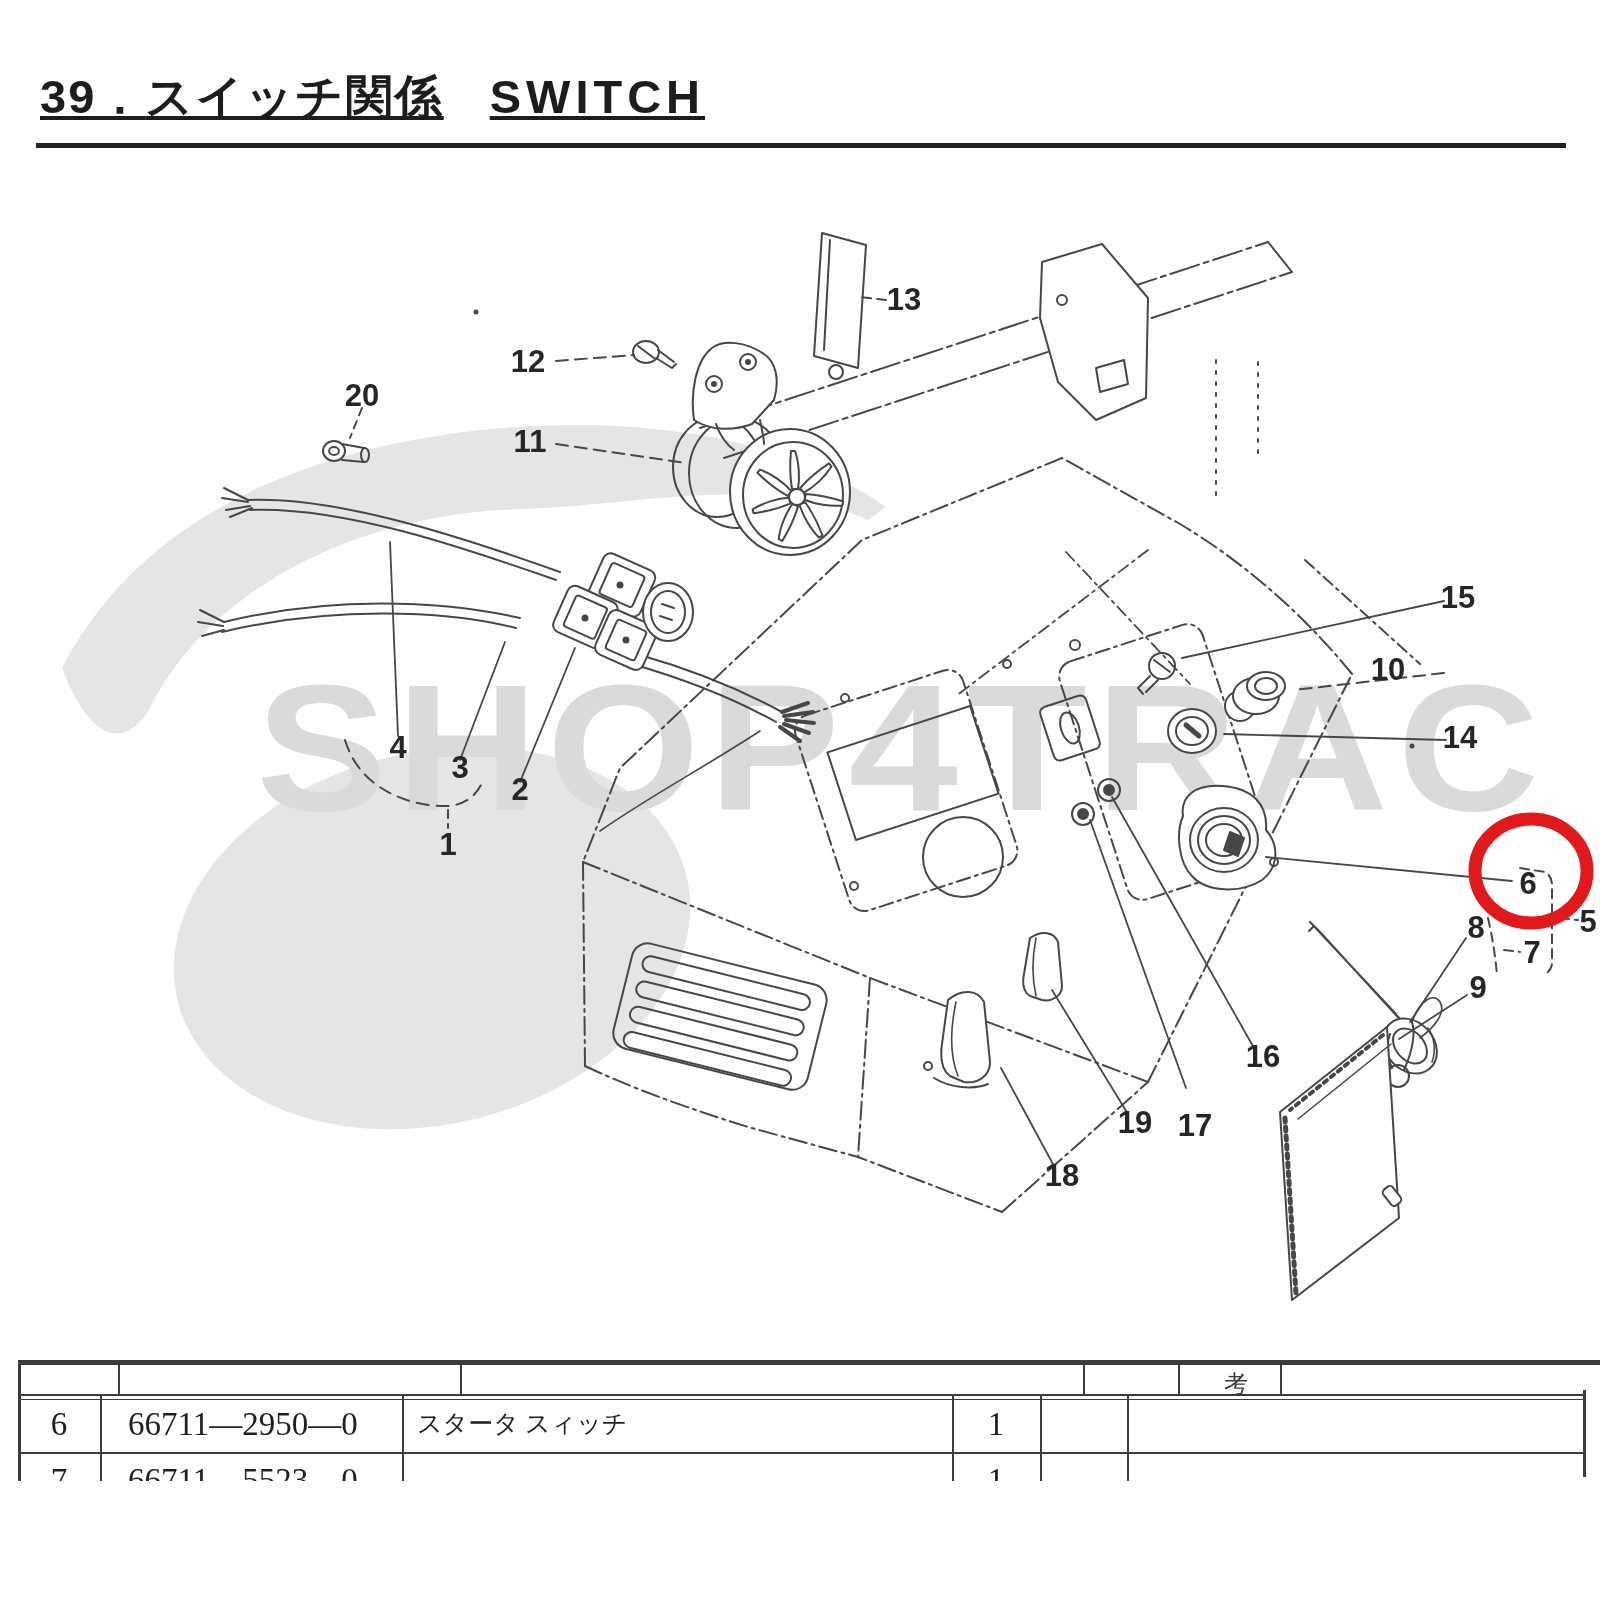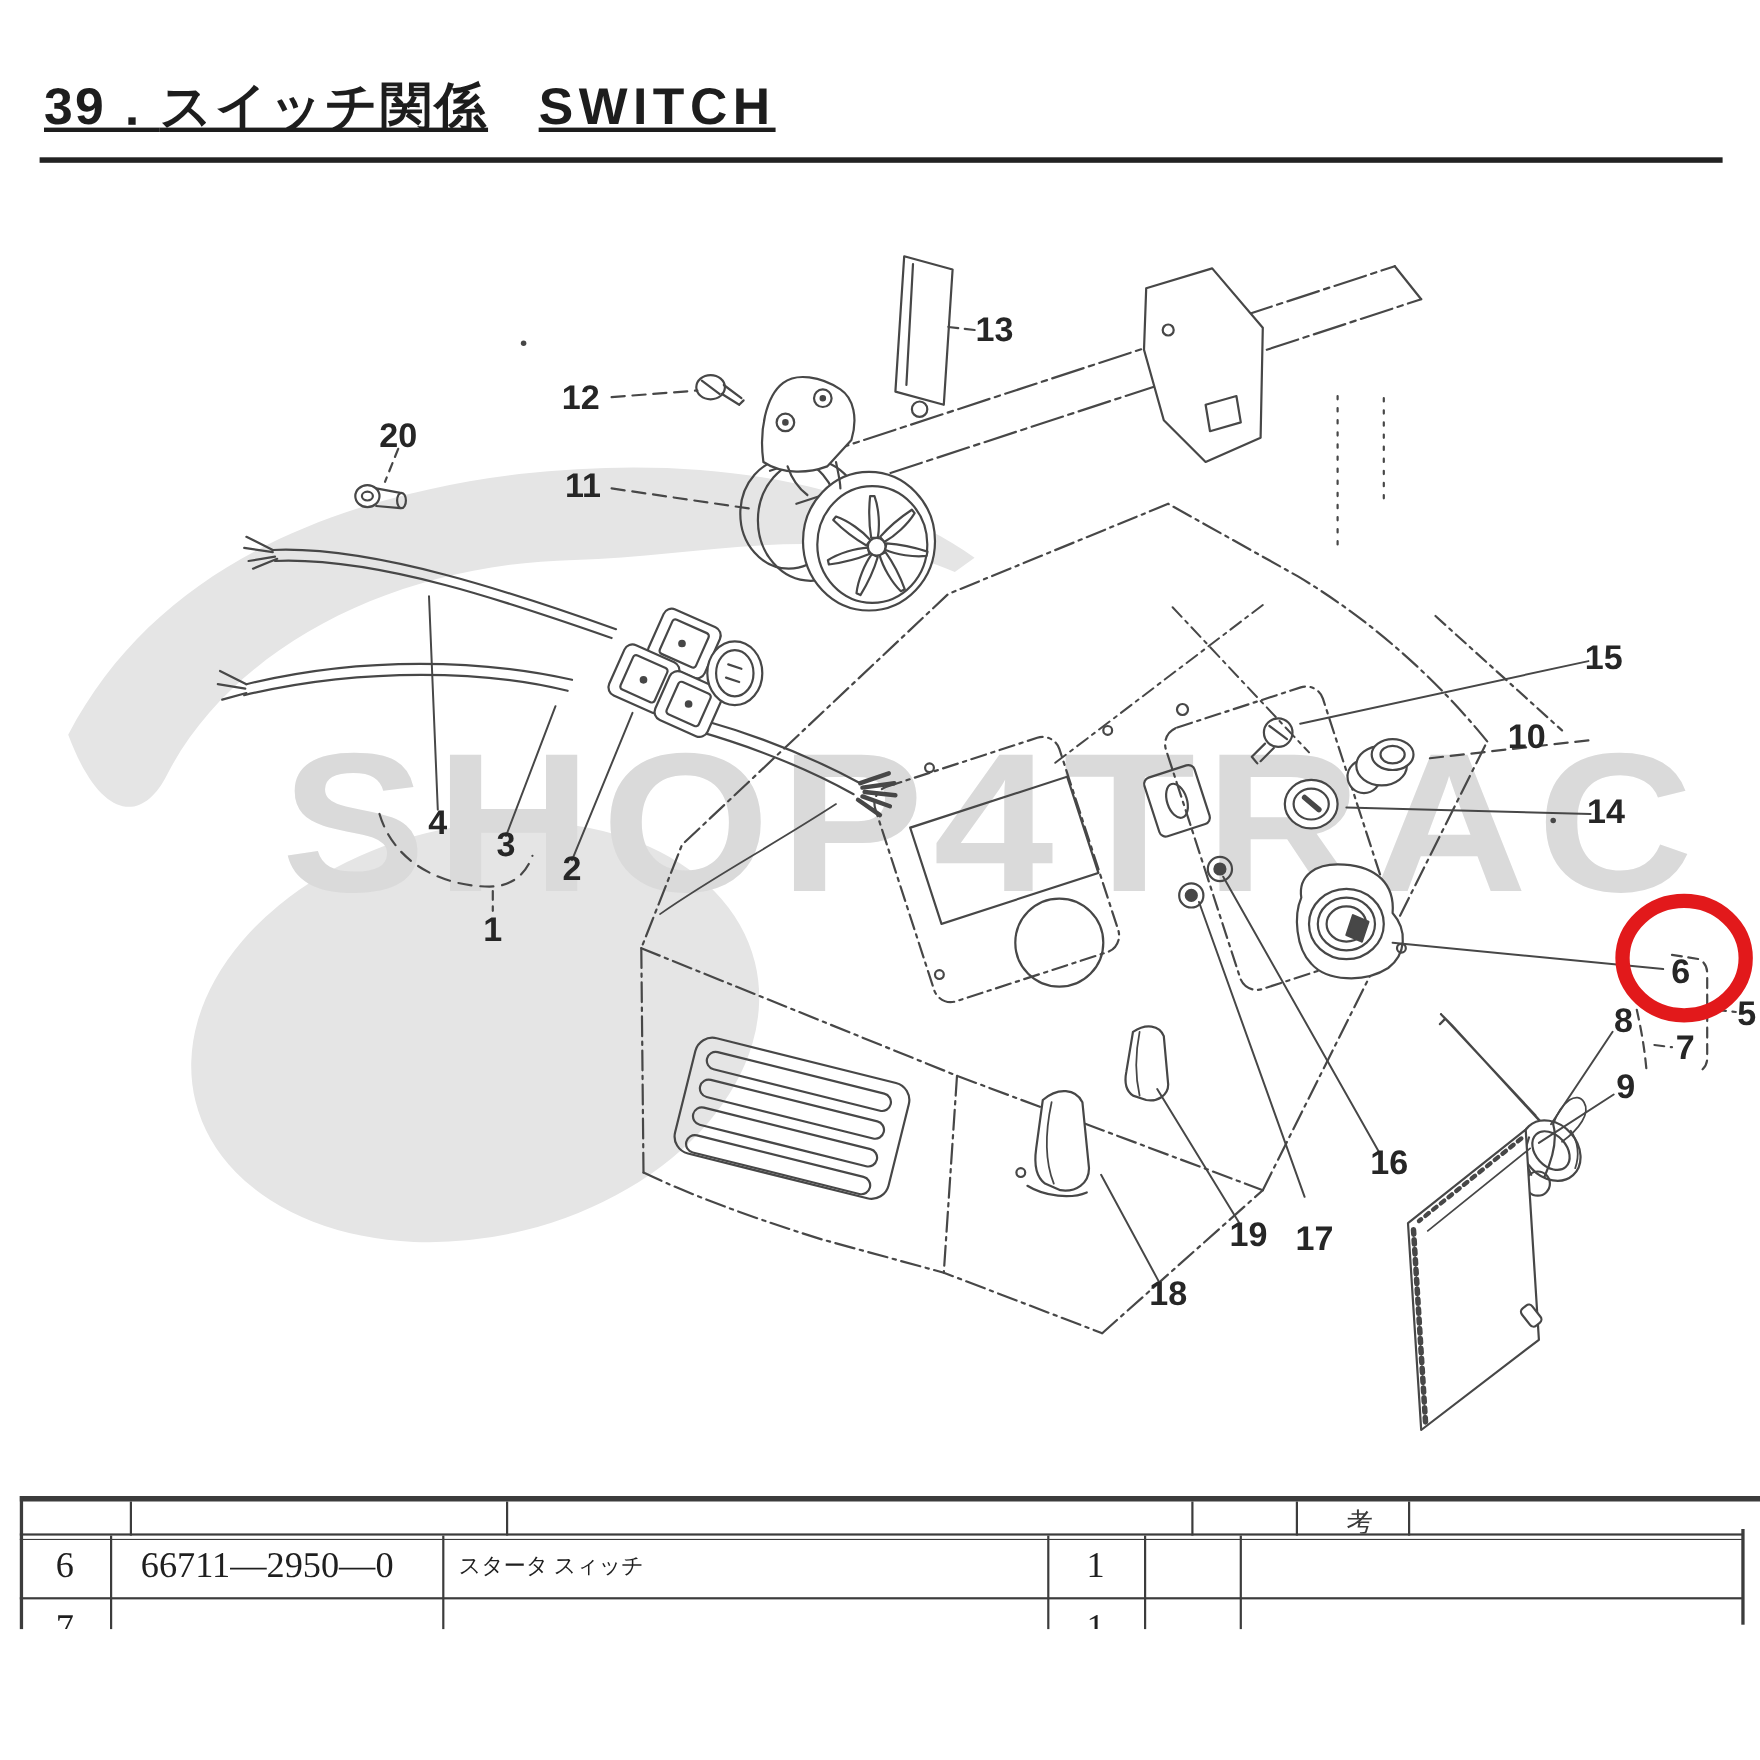--- a/index.html
+++ b/index.html
@@ -10,21 +10,21 @@
          letter-spacing:2px;white-space:nowrap;text-decoration:underline;}
   .title .en{margin-left:46px;letter-spacing:5px;}
   .rule{position:absolute;left:36px;top:143px;width:1530px;height:5px;background:#222;}
   .callout{position:absolute;transform:translate(-50%,-50%);font-size:31px;font-weight:bold;
            color:#262626;white-space:nowrap;text-align:right;}
   
   .tline{position:absolute;background:#3c3c3c;}
   .cell{position:absolute;color:#1f1f1f;font-family:"Liberation Serif", serif;
         font-size:33px;line-height:56px;white-space:nowrap;}
   .cell.center{text-align:center;}
-  .cell.kana{font-size:20px;}
+  .cell.kana{font-size:25px;}
   #row7wrap{position:absolute;left:0;top:1452px;width:1600px;height:29px;overflow:hidden;}
   #row7wrap .cell{top:0;}
   .hdrglyph{position:absolute;left:1206px;top:1368px;width:60px;height:26px;overflow:hidden;
             font-family:"Liberation Serif", serif;font-size:24px;color:#3a3a3a;text-align:center;}
 </style>
 </head>
 <body>
 
 <div id="sheet">
 
@@ -286,17 +286,18 @@
 
     <div>
       <div class="cell center" style="left:18px;top:1396px;width:82px">6</div>
       <div class="cell" style="left:128px;top:1396px">66711—2950—0</div>
       <div class="cell kana" style="left:417px;top:1396px">スタータ スィッチ</div>
       <div class="cell center" style="left:952px;top:1396px;width:88px">1</div>
     </div>
 
     <div id="row7wrap">
       <div class="cell center" style="left:18px;width:82px">7</div>
+      <div class="cell" style="left:128px">66711—5523—0</div>
       <div class="cell center" style="left:952px;width:88px">1</div>
     </div>
   </div>
 
 </div>
 
 </body></html>

